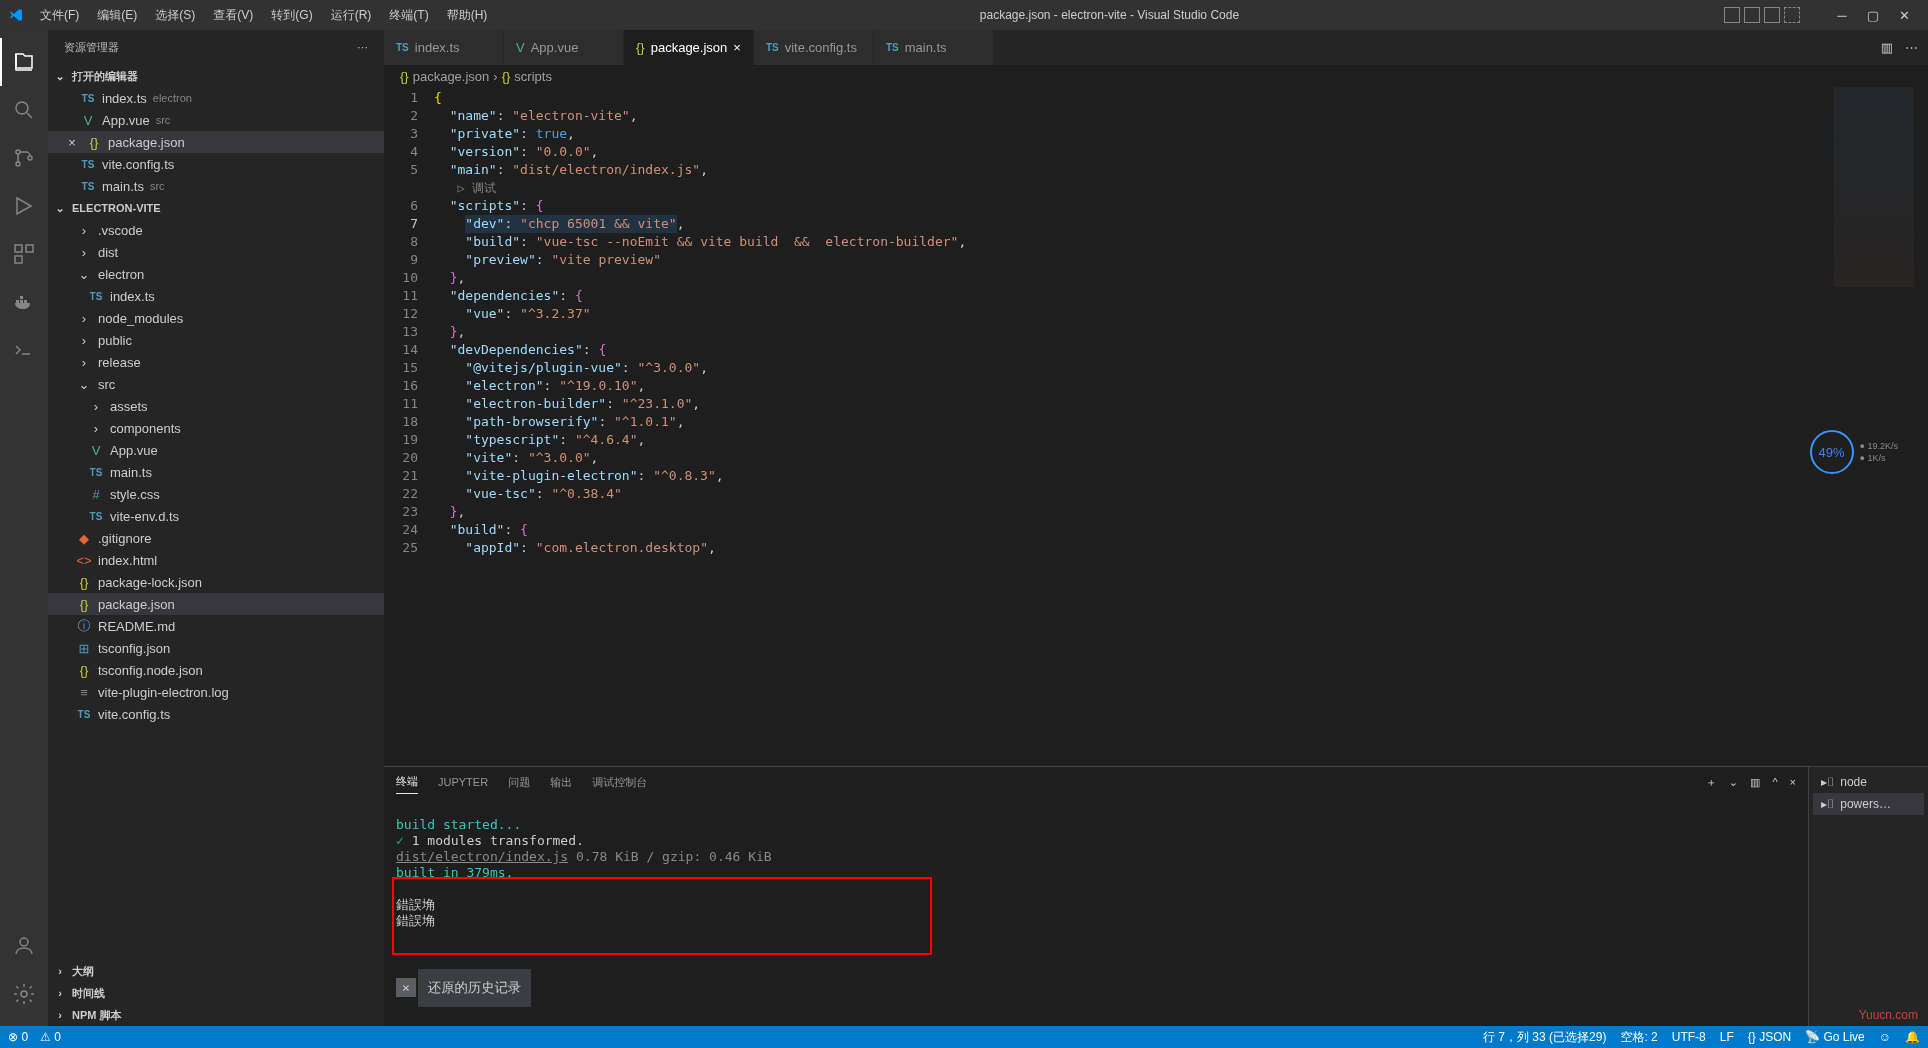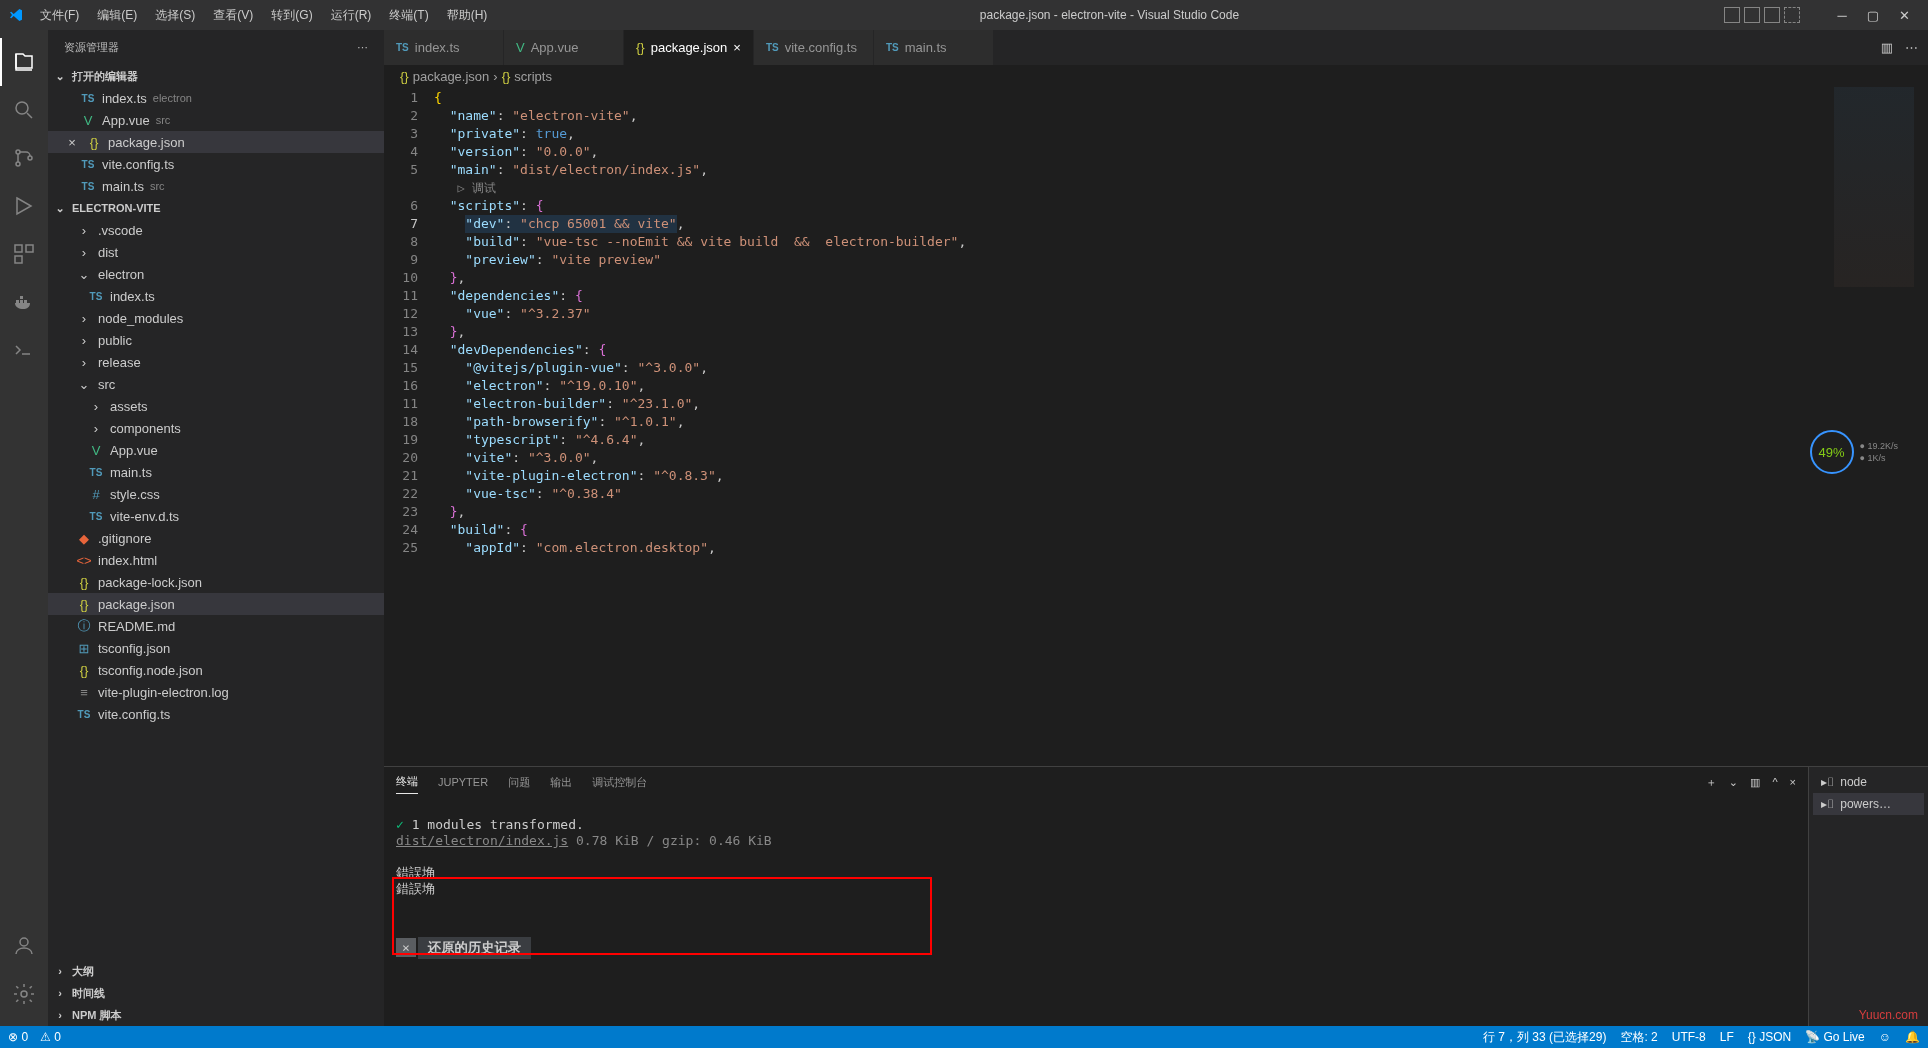--- a/index.html
+++ b/index.html
@@ -62,29 +62,29 @@
 .panel-tabs { height: 30px; display: flex; align-items: center; padding: 0 12px; gap: 20px; font-size: 11px; color: #969696; }
 .panel-tab { cursor: pointer; padding: 4px 0; }
 .panel-tab.active { color: #e7e7e7; border-bottom: 1px solid #e7e7e7; }
 .panel-actions { margin-left: auto; display: flex; gap: 12px; align-items: center; color: #cccccc; }
 .terminal { flex: 1; padding: 4px 12px; font-family: Consolas, monospace; font-size: 13px; line-height: 16px; position: relative; }
 .term-cyan { color: #39c5bb; }
 .term-green { color: #0dbc79; }
 .term-gray { color: #cccccc; }
 .term-dim { color: #888888; }
 .red-box { border: 2px solid #ff0000; position: absolute; top: 80px; left: 8px; width: 540px; height: 78px; pointer-events: none; }
-.history-btn { display: inline-block; background: #3a3d41; padding: 2px 10px; margin-top: 40px; color: #cccccc; border: none; font-weight: bold; }
+.history-btn { display: inline-block; background: #3a3d41; padding: 10px 10px; margin-top: 40px; color: #cccccc; border: none; }
 .history-x { background: #5a5d61; padding: 2px 6px; margin-right: 2px; }
 .panel-side { width: 120px; background: #252526; border-left: 1px solid #414141; padding: 4px; }
 .panel-side-item { padding: 4px 8px; font-size: 12px; color: #cccccc; display: flex; align-items: center; gap: 6px; cursor: pointer; }
 .panel-side-item.active { background: #37373d; }
 .statusbar { height: 22px; background: #007acc; display: flex; align-items: center; color: #ffffff; font-size: 12px; padding: 0 8px; gap: 12px; }
 .statusbar .right { margin-left: auto; display: flex; gap: 14px; align-items: center; }
 .cpu-widget { position: fixed; right: 30px; top: 430px; display: flex; align-items: center; gap: 6px; }
-.cpu-circle { width: 44px; height: 44px; border-radius: 50%; border: 2px solid #3794ff; display: flex; align-items: center; justify-content: center; font-size: 13px; color: #84cc16; background: #1e1e1e; }
+.cpu-circle { width: 44px; height: 44px; border-radius: 50%; border: 2px solid #3794ff; display: flex; align-items: center; justify-content: center; font-size: 13px; color: #3b82f6; background: #1e1e1e; }
 .cpu-stats { font-size: 9px; color: #888888; line-height: 12px; }
 .watermark { position: fixed; right: 10px; bottom: 26px; color: #ff4444; font-size: 12px; opacity: 0.8; }
 .svg-icon { width: 24px; height: 24px; }
 </style>
 </head>
 <body>
 
 <div class="titlebar">
   <span class="logo">
     <svg viewBox="0 0 24 24" fill="currentColor">
@@ -462,22 +462,24 @@
           <div class="panel-actions">
             <span>＋</span>
             <span>⌄</span>
             <span>▥</span>
             <span>^</span>
             <span>×</span>
           </div>
         </div>
         <div class="terminal">
 <div>&nbsp;</div>
+<div class="term-cyan">build started...</div>
 <div><span class="term-green">✓</span><span class="term-gray"> 1 modules transformed.</span></div>
 <div><span class="term-dim" style="text-decoration:underline">dist/electron/index.js</span><span class="term-dim">   0.78 KiB / gzip: 0.46 KiB</span></div>
+<div class="term-cyan">built in 379ms.</div>
 <div>&nbsp;</div>
 <div class="term-gray">錯誤埆</div>
 <div class="term-gray">錯誤埆</div>
 <div class="red-box"></div>
 <div><span class="history-x">×</span><button class="history-btn">还原的历史记录</button></div>
         </div>
       </div>
       <div class="panel-side">
         <div class="panel-side-item">
             <span>▸⌷</span>

